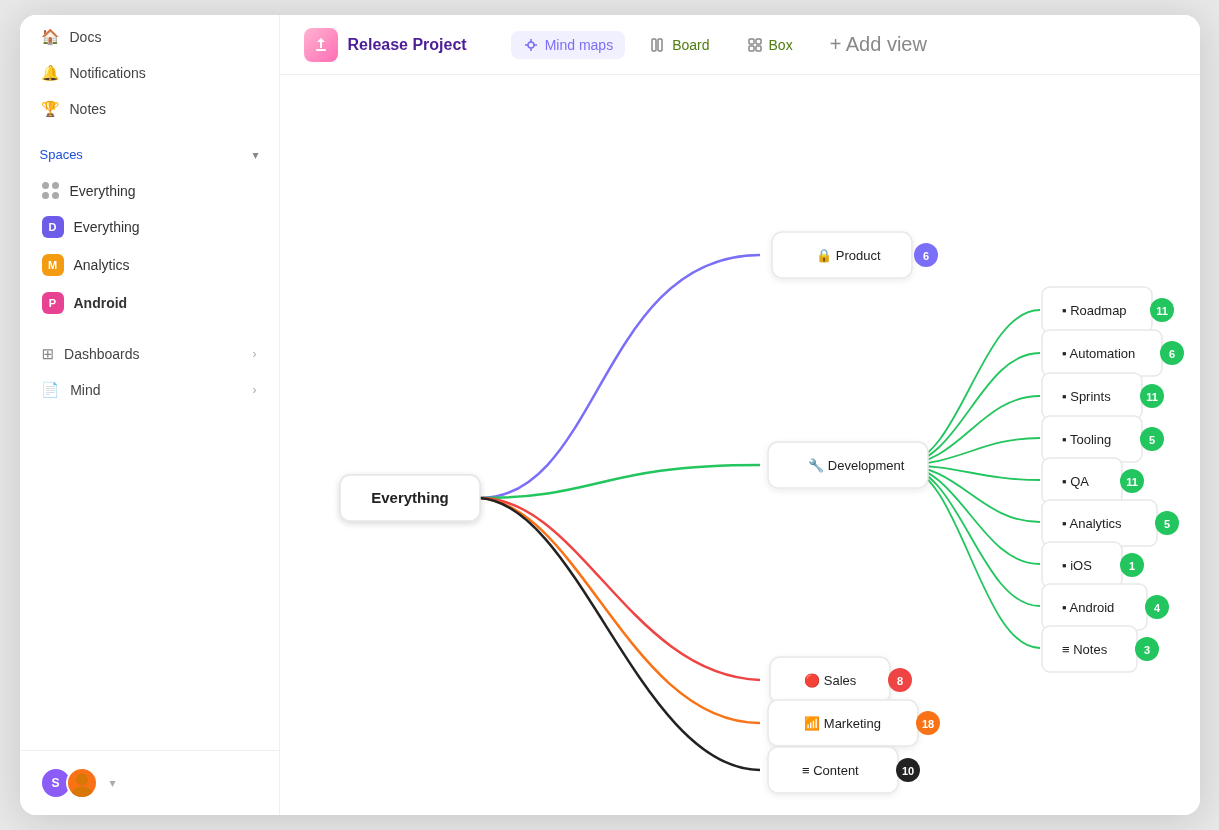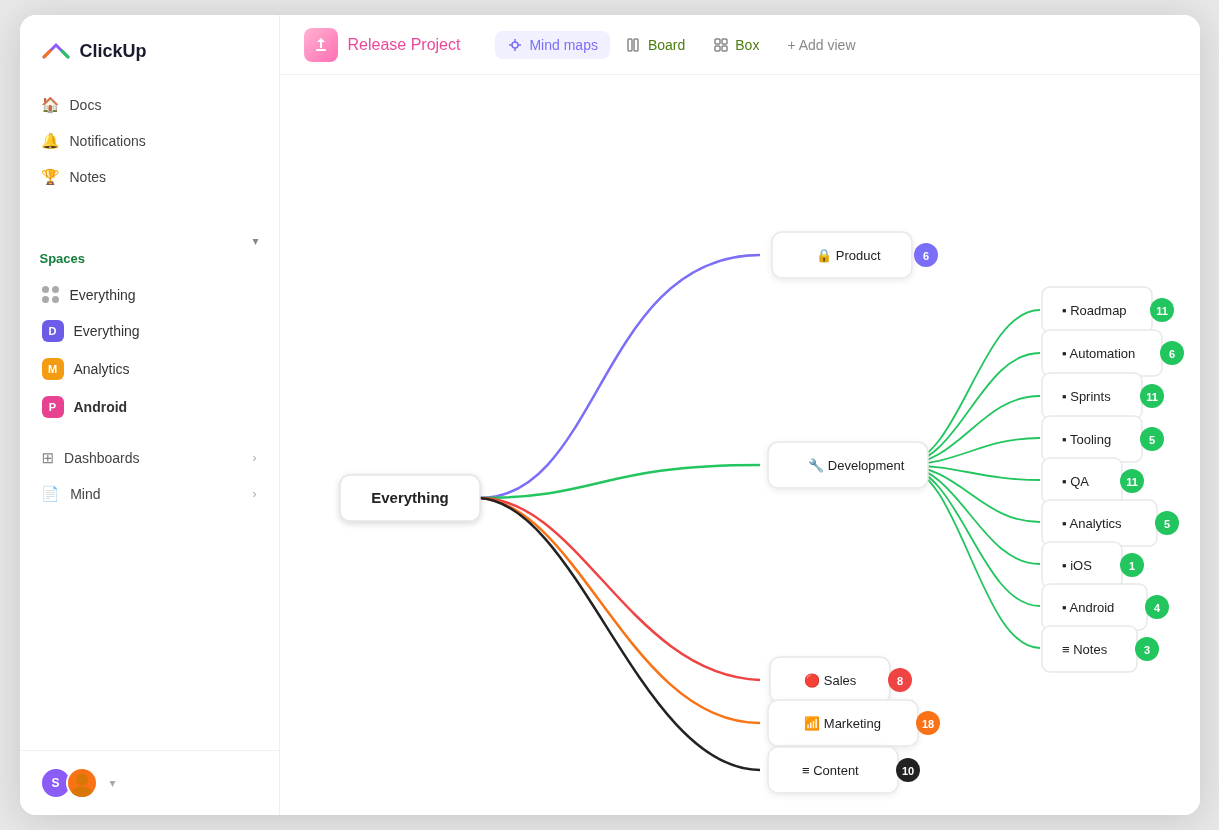--- a/index.html
+++ b/index.html
@@ -72,25 +72,24 @@
       padding: 16px 20px 6px 20px;
     }
     .section-header {
       display: flex;
       align-items: center;
       justify-content: space-between;
       cursor: pointer;
     }
     .section-title {
       font-size: 12px;
-      font-weight: 700;
-      color: #15803d;
+      font-weight: 400;
+      color: #1d4ed8;
       text-transform: none;
       font-size: 13px;
-      margin-top: 36px;
     }
     .chevron-icon {
       color: #888;
       font-size: 12px;
     }
     .space-list {
       padding: 6px 12px;
     }
     .space-item {
       display: flex;
@@ -194,29 +193,29 @@
       height: 34px;
       background: linear-gradient(135deg, #ffb3d1, #ff6eb4);
       border-radius: 8px;
       display: flex;
       align-items: center;
       justify-content: center;
       margin-right: 10px;
     }
     .project-title {
       font-size: 16px;
-      font-weight: 400;
-      color: #ec4899;
+      font-weight: 700;
+      color: #4c1d95;
       margin-right: 20px;
     }
     .view-tabs {
       display: flex;
       align-items: center;
-      gap: 4px;
-      margin-left: 15px;
+      gap: 13px;
+      margin-left: 24px;
     }
     .view-tab {
       display: flex;
       align-items: center;
       gap: 6px;
       padding: 6px 12px;
       border-radius: 8px;
       font-size: 14px;
       color: #4d7c0f;
       cursor: pointer;
@@ -225,21 +224,21 @@
       background: #f0f0ff;
       color: #7c6ff7;
       font-weight: 500;
     }
     .add-view {
       display: flex;
       align-items: center;
       gap: 4px;
       padding: 6px 12px;
       border-radius: 8px;
-      font-size: 14px;
+      font-size: 20px;
       color: #888;
       cursor: pointer;
     }
 
     
     .mindmap-canvas {
       flex: 1;
       position: relative;
       overflow: hidden;
       background: #fff;
@@ -249,28 +248,20 @@
       top: 0; left: 0;
       width: 100%; height: 100%;
     }
   </style>
 </head>
 <body>
 
 <div class="app-window">
 
   <div class="sidebar">
-    <div class="sidebar-logo">
-      <svg class="logo-icon" viewBox="0 0 32 32" fill="none">
-        <path d="M4 22 L16 10 L28 22" stroke="#8b5cf6" stroke-width="3" stroke-linecap="round" fill="none"></path>
-        <path d="M4 22 L10 16" stroke="#f97316" stroke-width="3" stroke-linecap="round" fill="none"></path>
-        <path d="M22 16 L28 22" stroke="#22c55e" stroke-width="3" stroke-linecap="round" fill="none"></path>
-      </svg>
-      <span class="logo-text">ClickUp</span>
-    </div>
 
     <div class="sidebar-nav">
       <div class="nav-item">
         <span class="nav-icon">🏠</span>
         <span>Docs</span>
       </div>
       <div class="nav-item">
         <span class="nav-icon">🔔</span>
         <span>Notifications</span>
       </div>

